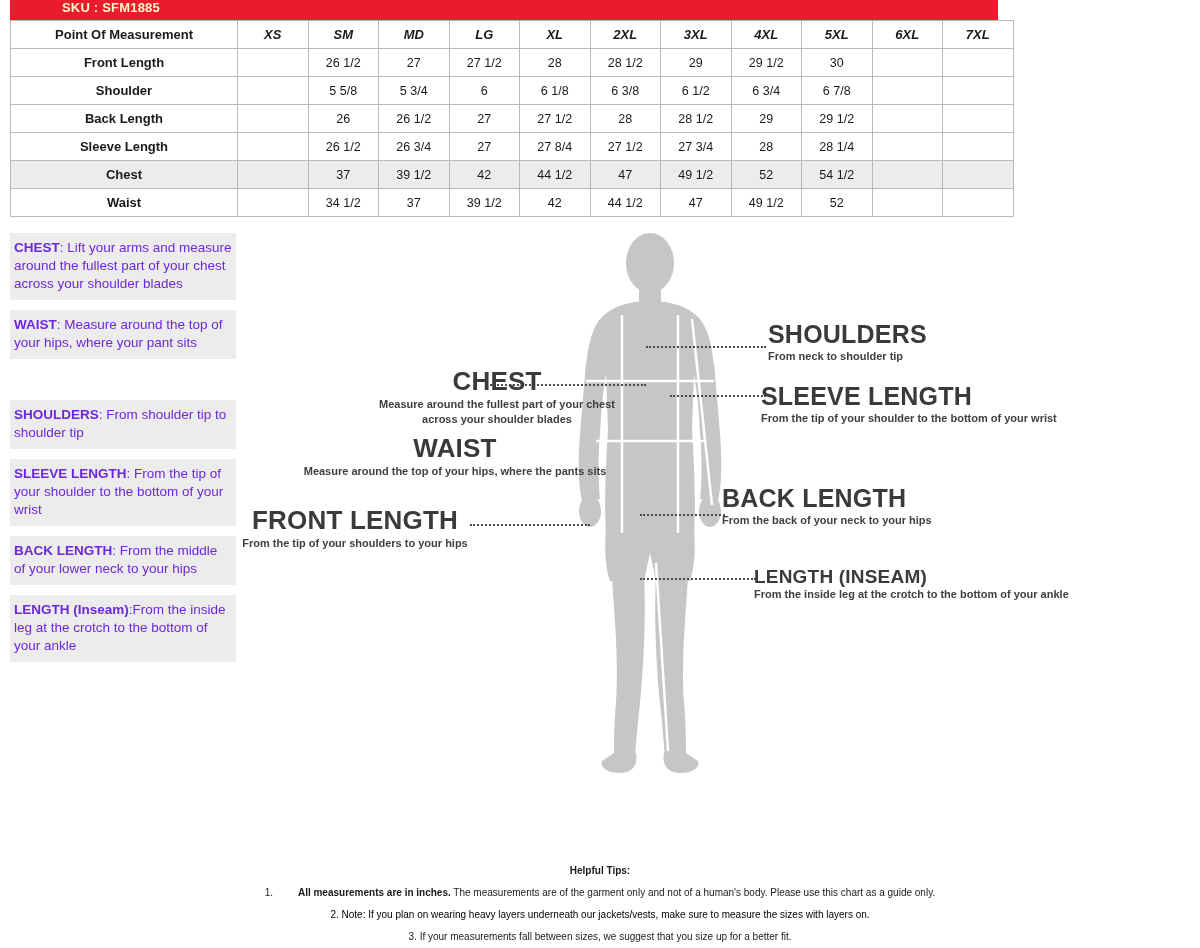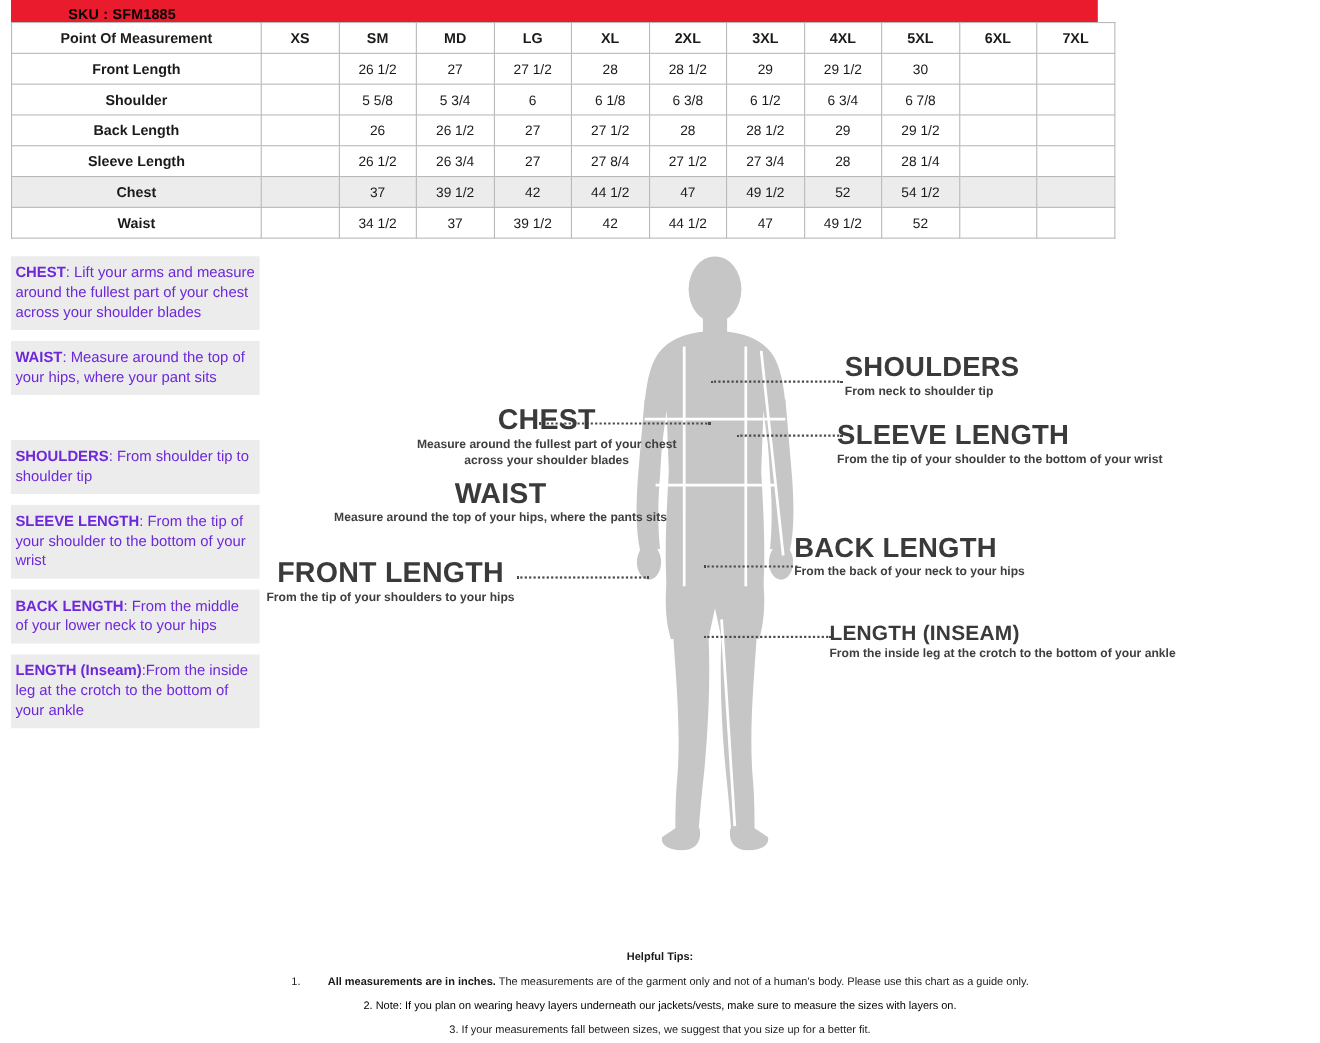--- a/index.html
+++ b/index.html
@@ -17,25 +17,25 @@
   }
 
   
   .sku-bar {
     position: absolute;
     left: 10px;
     top: 0px;
     width: 988px;
     height: 20px;
     background: #ea1b2d;
-    color: #000000;
+    color: #fef9c3;
     font-size: 13px;
     font-weight: bold;
     display: flex;
-    align-items: flex-end;
+    align-items: flex-start;
     padding-left: 52px;
     box-sizing: border-box;
     letter-spacing: .2px;
   }
 
   
   .size-table {
     position: absolute;
     left: 10px;
     top: 20px;
@@ -53,20 +53,21 @@
   }
   .size-table th.pom-head {
     width: 226px;
     font-weight: bold;
     font-size: 13px;
   }
   .size-table th.size-head {
     width: 69.5px;
     font-weight: bold;
     font-size: 13px;
+    font-style: italic;
   }
   .size-table td.row-label {
     font-weight: bold;
     font-size: 13px;
   }
   .size-table tr.highlight td {
     background: #ececec;
   }
 
   

